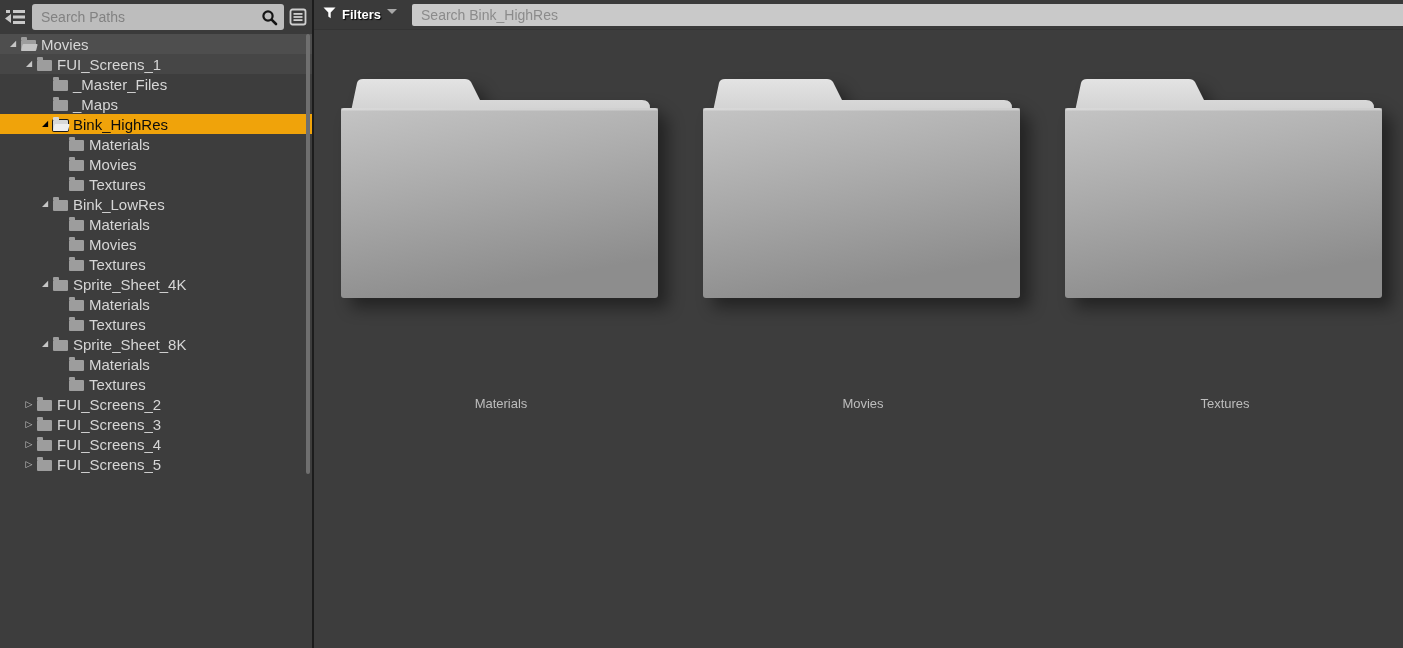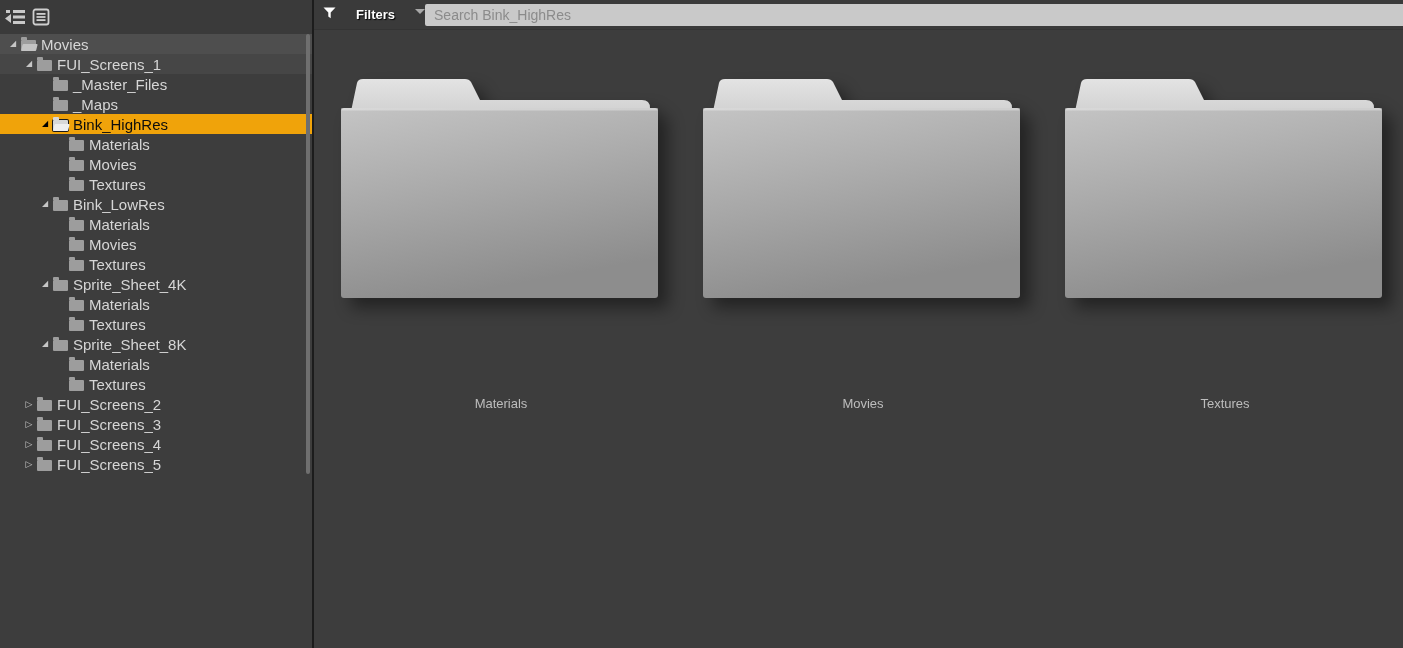--- a/index.html
+++ b/index.html
@@ -65,30 +65,30 @@
     background:#6f6f6f; border-radius:2px;
   }
 
   
   .right-panel { flex:1; display:flex; flex-direction:column; background:#3d3d3d; min-width:0; }
   .toolbar {
     height:30px; flex:0 0 30px; background:#3a3a3a; border-bottom:1px solid #343434;
     display:flex; align-items:center; padding-left:9px;
   }
   .filters-btn {
-    display:flex; gap:20px; cursor:default; flex:0 0 auto;
+    display:flex; gap:6px; cursor:default; flex:0 0 auto;
     color:#ffffff; font-weight:bold; font-size:13px;
     text-shadow:1px 1px 1px #000;
   }
   .caret {
     width:0; height:0; margin-top:2px;
     border-left:5px solid transparent; border-right:5px solid transparent;
     border-top:5px solid #a8a8a8;
   }
-  .asset-search-wrap { flex:1; height:22px;border-radius:9px; }
+  .asset-search-wrap { flex:1; margin-left:15px; height:22px;border-radius:9px; }
   .asset-search-wrap input {
     width:100%; height:100%; border:none; outline:none;
     background:#c9c9c9; border-radius:2px 0 0 2px;
     padding:0 9px; font-size:14px; color:#222; font-family:inherit;
   }
   .asset-search-wrap input::placeholder { color:#8b8b8b; opacity:1; }
 
   .asset-grid { display:flex; gap:40px; padding:42px 10px 0 26px; }
   .asset-tile { width:322px; display:flex; flex-direction:column; align-items:center; cursor:default; }
   .folder-graphic { width:322px; height:228px; filter:drop-shadow(10px 10px 8px rgba(0,0,0,0.42)); }
@@ -117,20 +117,29 @@
     <div class="left-topbar">
       <span class="icon-btn">
         <svg width="24" height="20" viewBox="0 0 24 20">
           <rect x="3" y="3" width="4" height="3" fill="#c9c9c9"></rect>
           <rect x="10" y="3" width="12" height="3" fill="#c9c9c9"></rect>
           <rect x="10" y="8.5" width="12" height="3" fill="#c9c9c9"></rect>
           <rect x="10" y="14" width="12" height="3" fill="#c9c9c9"></rect>
           <path d="M8,7 L2,11.5 L8,16 Z" fill="#c9c9c9"></path>
         </svg>
       </span>
+      <span class="search-paths-wrap">
+        <input type="text" placeholder="Search Paths" style="">
+        <span class="mag">
+          <svg width="17" height="17" viewBox="0 0 17 17">
+            <circle cx="7" cy="7" r="4.6" fill="none" stroke="#151515" stroke-width="2.2"></circle>
+            <line x1="10.6" y1="10.6" x2="15" y2="15" stroke="#151515" stroke-width="2.6" stroke-linecap="round"></line>
+          </svg>
+        </span>
+      </span>
       <span class="icon-btn">
         <svg width="18" height="18" viewBox="0 0 18 18">
           <rect x="1.5" y="1.5" width="15" height="15" rx="2" fill="none" stroke="#cfcfcf" stroke-width="1.8"></rect>
           <rect x="4.5" y="5" width="9" height="1.8" fill="#cfcfcf"></rect>
           <rect x="4.5" y="8.1" width="9" height="1.8" fill="#cfcfcf"></rect>
           <rect x="4.5" y="11.2" width="9" height="1.8" fill="#cfcfcf"></rect>
         </svg>
       </span>
     </div>
 

